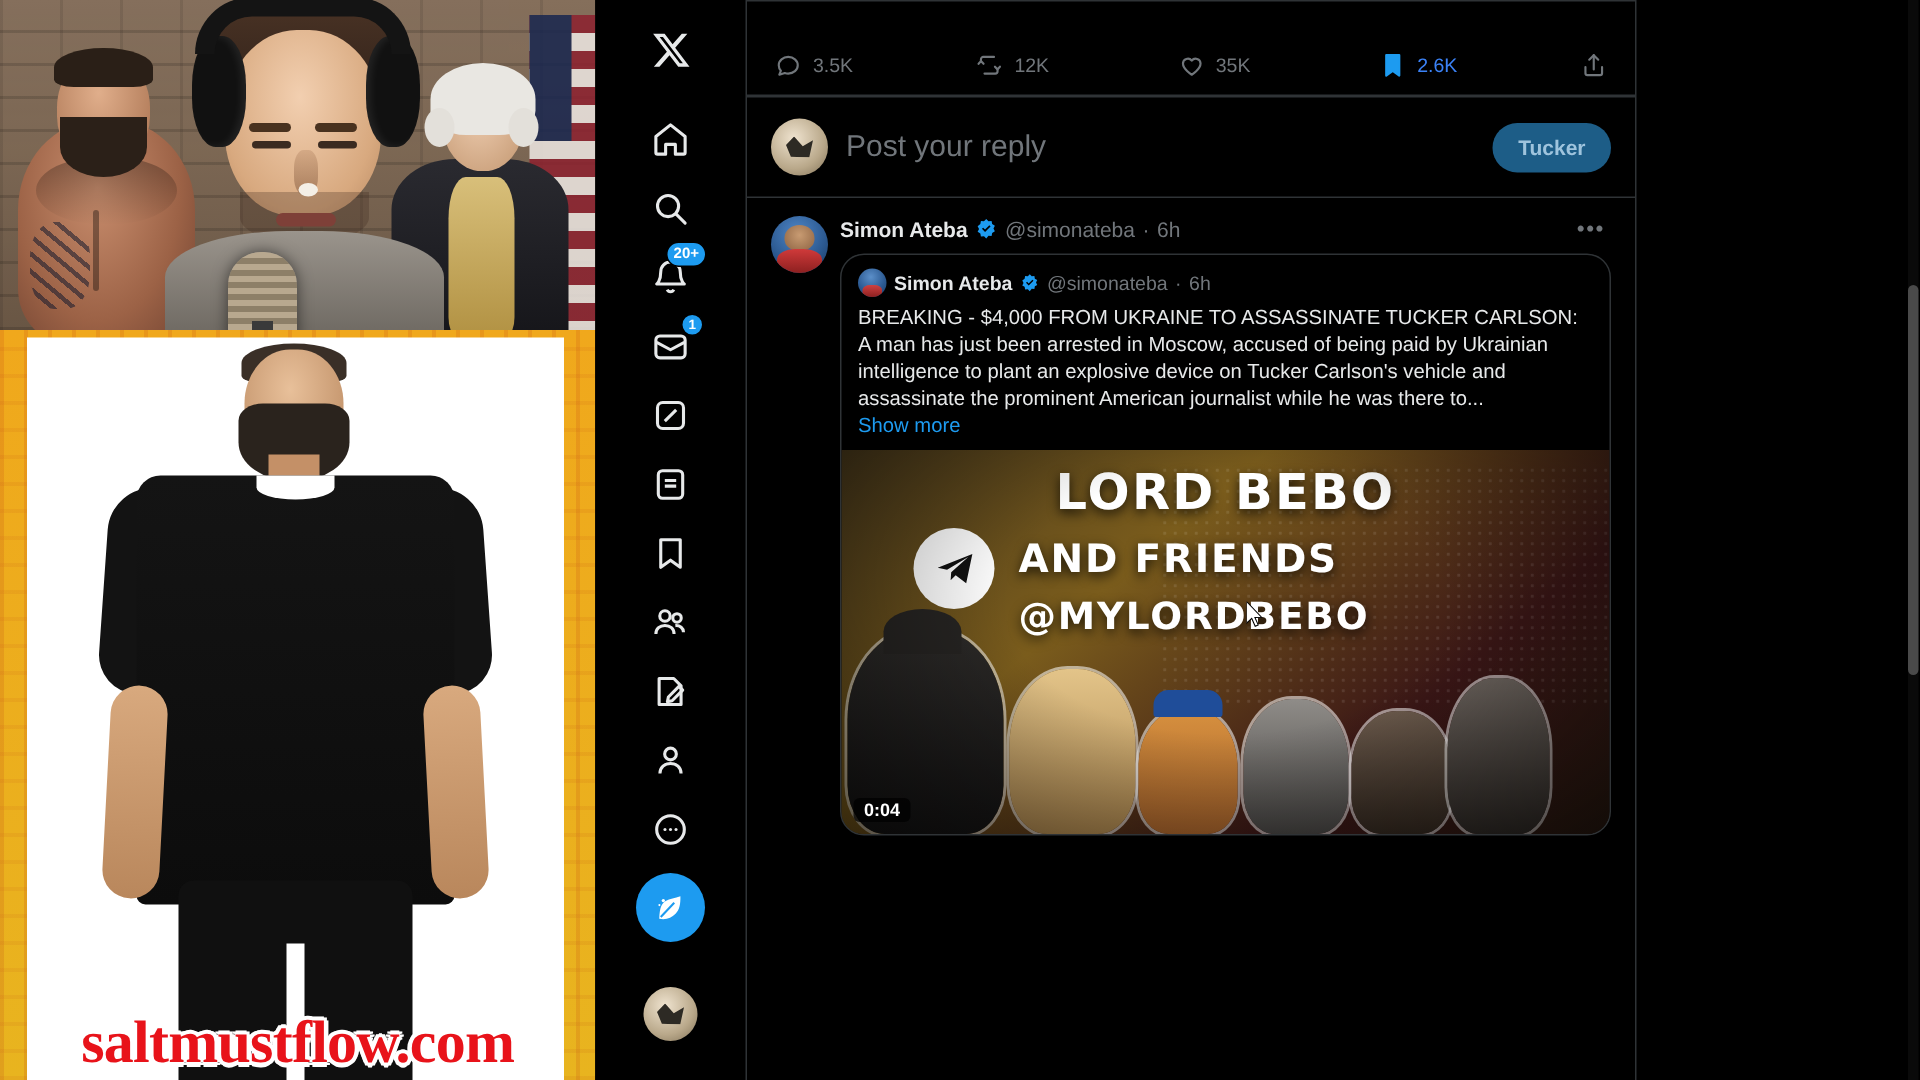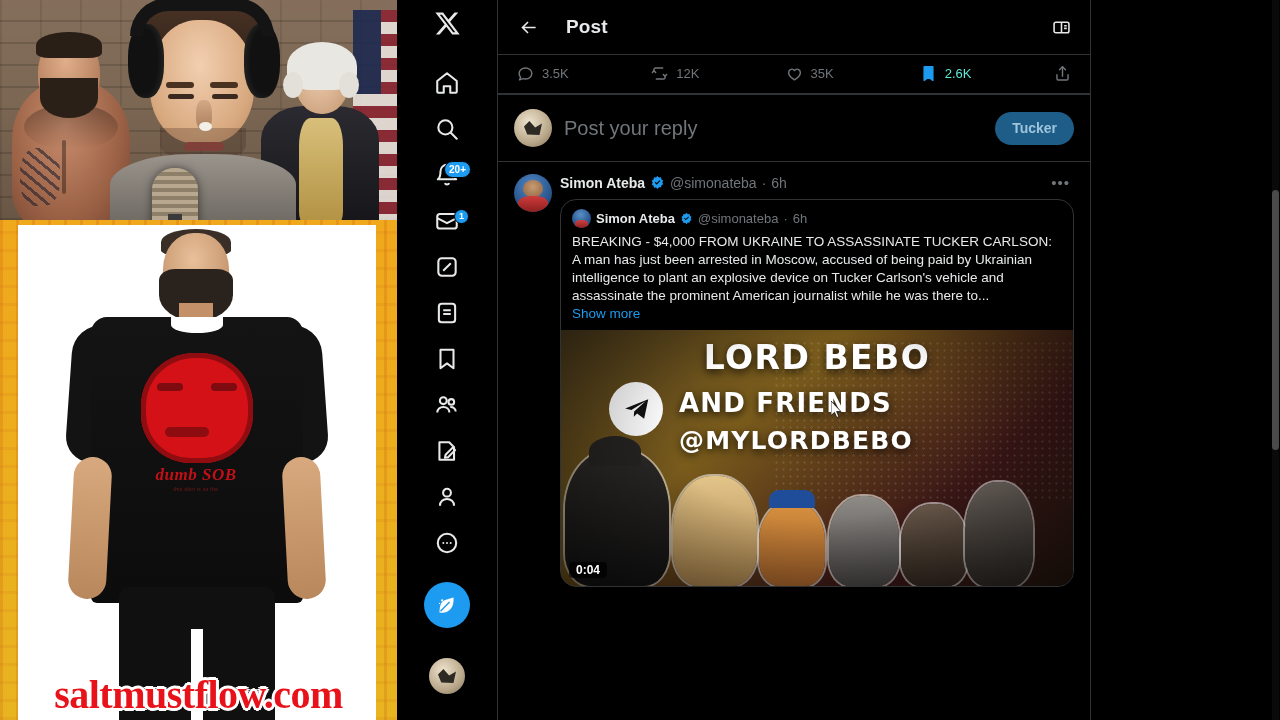--- a/index.html
+++ b/index.html
@@ -116,21 +116,21 @@
       text-shadow:
         -2px -2px 0 #fff, 2px -2px 0 #fff, -2px 2px 0 #fff, 2px 2px 0 #fff,
         -3px 0 0 #fff, 3px 0 0 #fff, 0 -3px 0 #fff, 0 3px 0 #fff; }
 
   
   #xapp { position:absolute; left:397px; top:0; width:883px; height:720px; background:#000; }
 
   
   .sidebar { position:absolute; left:0; top:0; width:100px; height:720px; background:#000;
              display:flex; flex-direction:column; align-items:center; }
-  .nav-item { position:relative; width:48px; height:46px; display:flex; justify-content:center;
+  .nav-item { position:relative; width:48px; height:46px; display:flex; align-items:center; justify-content:center;
               border-radius:50%; cursor:pointer; }
   .nav-item svg { width:26px; height:26px; fill:none; stroke:#e7e9ea; stroke-width:1.9; }
   .nav-item.logo svg { width:27px; height:27px; fill:#e7e9ea; stroke:none; }
   .badge { position:absolute; top:-1px; right:0px; min-width:17px; height:17px; padding:0 4px;
            background:#1d9bf0; color:#fff; font-size:10px; font-weight:700; border-radius:9px;
            display:flex; align-items:center; justify-content:center; line-height:1; border:1.5px solid #000; }
   .badge.sm { min-width:15px; height:15px; font-size:9px; right:2px; top:1px; }
   .compose-btn { width:46px; height:46px; border-radius:50%; background:#1d9bf0;
                  display:flex; align-items:center; justify-content:center; cursor:pointer; }
   .compose-btn svg { width:24px; height:24px; fill:#fff; }
@@ -150,23 +150,23 @@
   .topbar-title { font-size:19px; font-weight:700; letter-spacing:.1px; }
   .topbar-spacer { flex:1; }
   .reader-btn { width:30px; height:30px; display:flex; align-items:center; justify-content:center; cursor:pointer; }
   .reader-btn svg { width:21px; height:21px; fill:none; stroke:#e7e9ea; stroke-width:1.8; }
 
   .meta-line { padding:0 16px 12px; font-size:14px; color:#71767b; }
   .meta-line b { color:#e7e9ea; font-weight:700; }
 
   .stats-row { display:flex; align-items:center; padding:9px 18px 10px; border-top:1px solid #2f3336;
                border-bottom:1px solid #2f3336; }
-  .stat { display:flex; align-items:center; gap:7px; color:#71767b; font-size:13px; cursor:pointer; flex:1; }
+  .stat { display:flex; align-items:center; gap:7px; color:#71767b; font-size:13px; cursor:pointer; flex:1;margin-top:24px; }
   .stat svg { width:19px; height:19px; fill:none; stroke:#71767b; stroke-width:1.8; }
-  .stat.bookmarked { color:#5eead4; }
+  .stat.bookmarked { color:#3b82f6; }
   .stat.bookmarked svg { fill:#1d9bf0; stroke:#1d9bf0; }
   .stat.share { flex:0 0 auto; margin-left:auto; }
 
   .similar { margin:12px 14px; height:44px; background:#16181c; border-radius:22px;
              display:flex; align-items:center; padding:0 16px; gap:12px; cursor:pointer; }
   .similar .sp-label { font-size:14px; font-weight:700; flex:1; }
   .similar svg.spark { width:19px; height:19px; fill:#e7e9ea; }
   .similar svg.arrow { width:18px; height:18px; fill:#e7e9ea; }
 
   .reply-box { display:flex; align-items:center; gap:12px; padding:14px 16px; border-top:1px solid #2f3336;
@@ -297,26 +297,20 @@
             <div class="ps-head"></div>
             <div class="ps-beard"></div>
             <div class="ps-neck"></div>
           <div class="ps-sleeve-l"></div>
             <div class="ps-sleeve-r"></div>
           <div class="ps-shirt"></div>
             <div class="ps-collar"></div>
           <div class="ps-arm-l"></div>
             <div class="ps-arm-r"></div>
           <div class="ps-pants"></div>
-          <div class="ps-graphic">
-            <div class="ps-face-blob"></div>
-            <div class="ps-mouth"></div>
-            <div class="ps-tag">dumb SOB</div>
-            <div class="ps-subtag">this shirt is so fire</div>
-          </div>
         </div>
       </div>
       <div class="watermark">saltmustflow.com</div>
     </div>
   </div>
 
   <div id="xapp">
 
     <nav class="sidebar">
       <div style="height:10px"></div>
@@ -405,36 +399,20 @@
             <circle cx="4.6" cy="10.4" r=".7"></circle>
           </svg>
       </div>
       <div style="flex:1"></div>
       <div class="side-avatar"></div>
       <div style="height:26px"></div>
     </nav>
 
     <main class="content">
 
-      <header class="topbar">
-        <div class="back-btn">
-          <svg viewBox="0 0 24 24">
-              <path d="M10.7 4.3 3 12l7.7 7.7 1.4-1.4L6.8 13H21v-2H6.8l5.3-5.3z"></path>
-            </svg>
-        </div>
-        <div class="topbar-title">Post</div>
-        <div class="topbar-spacer"></div>
-        <div class="reader-btn">
-          <svg viewBox="0 0 24 24" stroke-linejoin="round">
-              <rect x="3.5" y="6" width="17" height="12" rx="2"></rect>
-              <path d="M12 6.5v11"></path>
-              <path d="M15 10h3M15 13h3"></path>
-            </svg>
-        </div>
-      </header>
 
 
       <div class="stats-row">
         <div class="stat">
           <svg viewBox="0 0 24 24" stroke-linejoin="round">
               <path d="M20 12c0 3.9-3.6 7-8 7-1 0-2-.2-2.9-.5L4.5 20l1.3-3.4C4.7 15.4 4 13.8 4 12c0-3.9 3.6-7 8-7s8 3.1 8 7z"></path>
             </svg>
           <span>3.5K</span>
         </div>
         <div class="stat">

